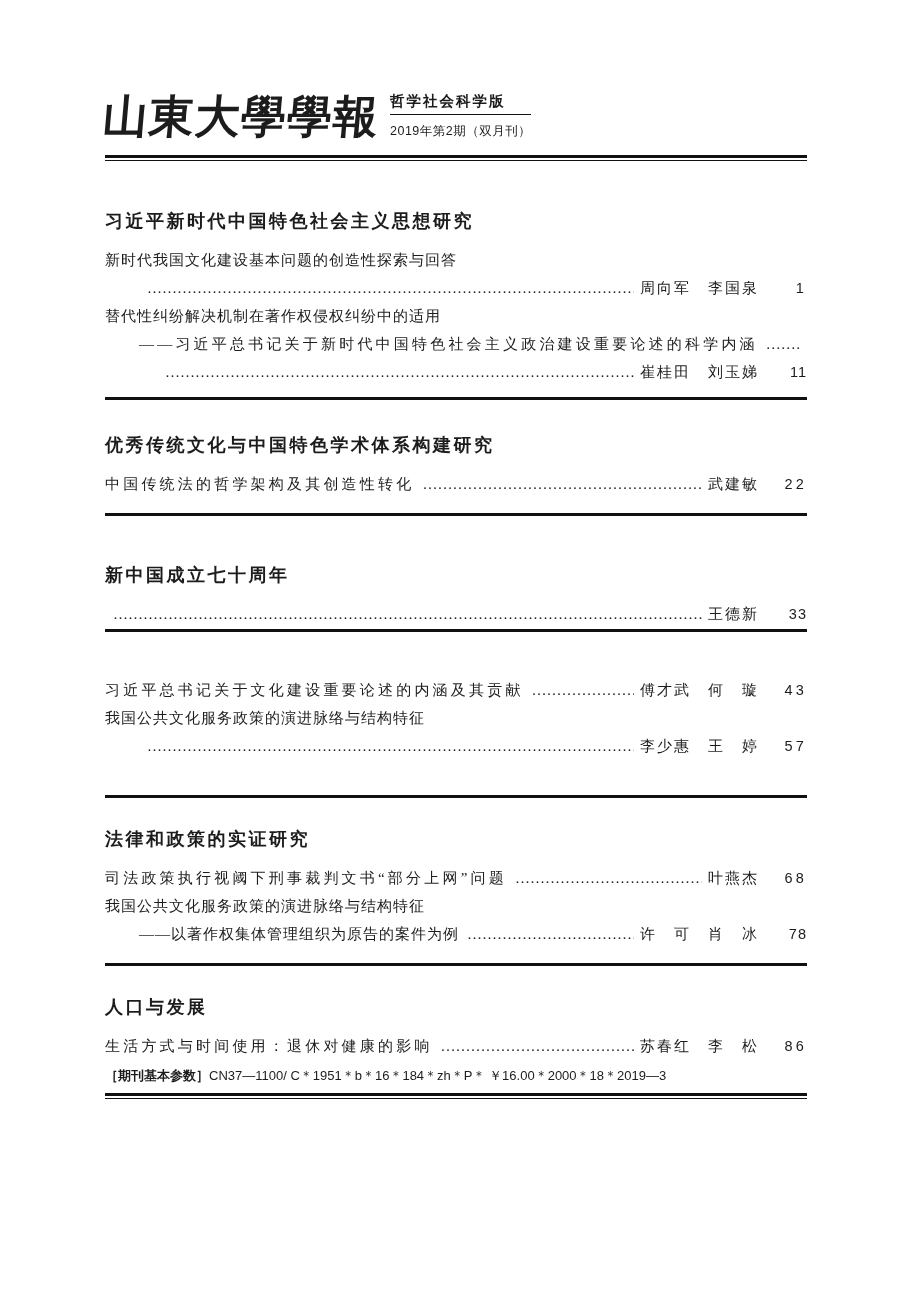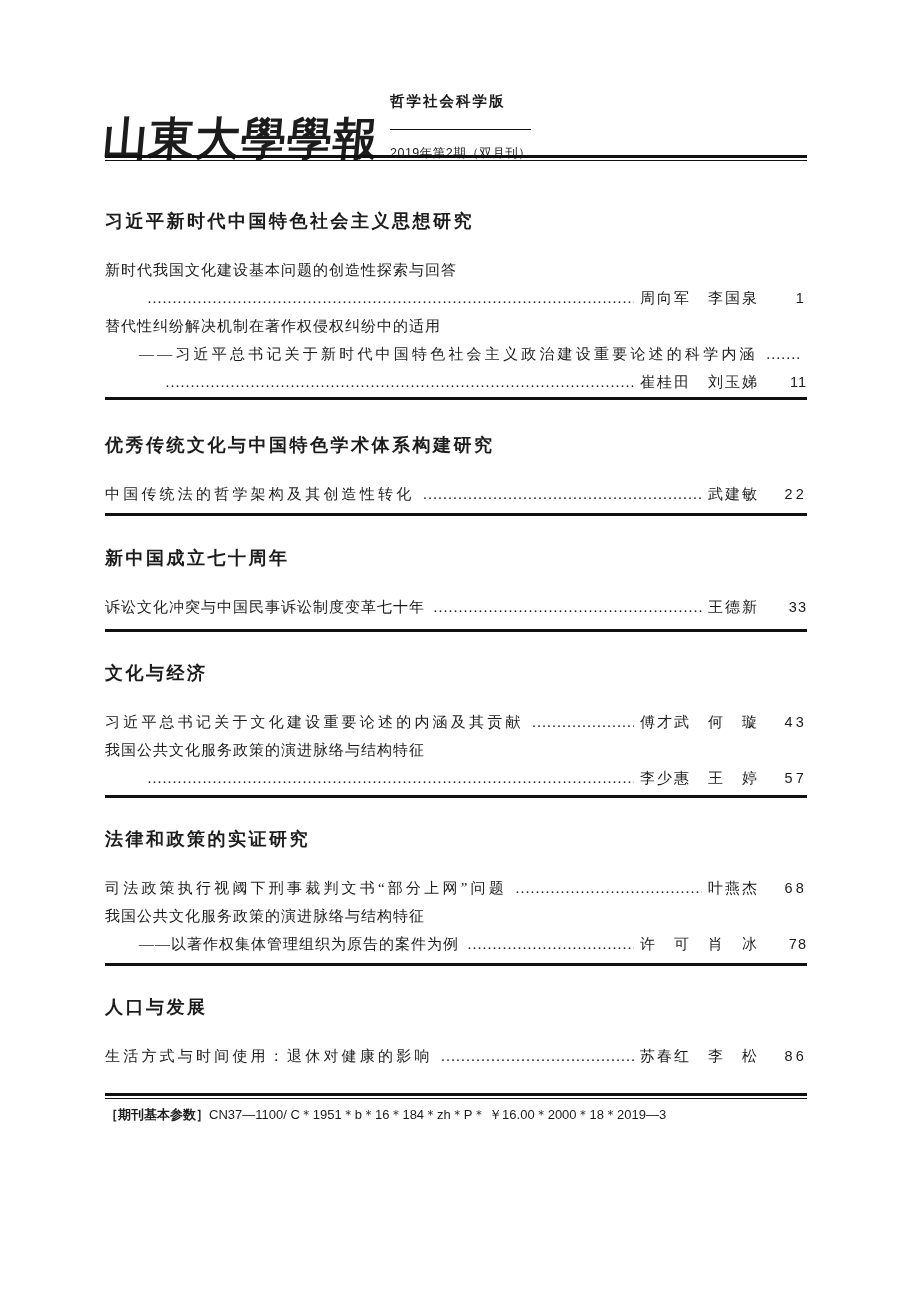--- a/index.html
+++ b/index.html
@@ -22,39 +22,39 @@
     font-family:"DejaVu Serif", serif;
     font-size:45px; line-height:50px;
     font-weight:bold;
     letter-spacing:1px;
     transform:skewX(-5deg);
     white-space:nowrap;
   }
   .edition-block { font-family:"Liberation Sans", sans-serif; padding-bottom:2px; }
   .edition {
     font-size:14.5px; font-weight:bold; letter-spacing:2px;
-    padding-bottom:18px; border-bottom:1.5px solid #111;
+    padding-bottom:3px; border-bottom:1.5px solid #111;
     white-space:nowrap;
   }
-  .issue { font-size:12.5px; letter-spacing:0.5px; margin-top:15px; white-space:nowrap; }
+  .issue { font-size:12.5px; letter-spacing:0.5px; margin-top:8px; white-space:nowrap; }
 
   
   .rule-double { position:absolute; left:105px; width:702px; }
   .rule-thick { height:3px; background:#111; }
   .rule-thin  { height:1px; background:#111; margin-top:2px; }
   .divider { position:absolute; left:105px; width:702px; height:3px; background:#111; }
 
   
   .section { position:absolute; left:105px; width:702px; }
   .section-heading {
     font-family:"Liberation Sans", sans-serif;
     font-size:18px; line-height:22px; font-weight:bold;
     letter-spacing:2.5px; white-space:nowrap;
   }
-  .rows { margin-top:24px; }
+  .rows { margin-top:14px; }
   .row {
     display:flex; align-items:baseline;
     font-size:15px; line-height:28px;
     letter-spacing:1px;
   }
   .row.spread { letter-spacing:3.2px; }
   .row.indent  { padding-left:34px; }
   .row.indent2 { padding-left:52px; }
   .t { white-space:nowrap; flex:0 0 auto; }
   .leader {
@@ -66,21 +66,21 @@
   .authors { flex:0 0 auto; white-space:nowrap; letter-spacing:2px; }
   .pg {
     flex:0 0 auto; width:34px; margin-left:14px;
     text-align:right;
     font-family:"Liberation Sans", sans-serif;
     font-size:14.5px;
   }
 
   
   .footer-text {
-    position:absolute; left:105px; top:1106px; width:702px;
+    position:absolute; left:105px; top:1067px; width:702px;
     font-family:"Liberation Sans", sans-serif;
     font-size:13px; white-space:nowrap;
   }
   .footer-label { font-weight:bold; }
 </style>
 </head>
 <body>
 
 <div class="page">
 
@@ -132,36 +132,34 @@
         <span class="t">中国传统法的哲学架构及其创造性转化</span>
         <span class="leader">………………………………………………………………………………………………………………</span>
         <span class="authors">武建敏</span>
         <span class="pg">22</span>
       </div>
     </div>
   </div>
 
   <div class="divider" style="top:513px"></div>
 
-  <div class="section" style="top:547px">
+  <div class="section" style="top:564px">
     <div class="section-heading">新中国成立七十周年</div>
     <div class="rows">
       <div class="row">
-        <span class="t">诉讼文化冲突与中国民事诉讼制度变革七十年</span>
         <span class="leader">………………………………………………………………………………………………………………</span>
         <span class="authors">王德新</span>
         <span class="pg">33</span>
       </div>
     </div>
   </div>
 
   <div class="divider" style="top:629px"></div>
 
   <div class="section" style="top:662px">
-    <div class="section-heading">文化与经济</div>
     <div class="rows">
       <div class="row spread">
         <span class="t">习近平总书记关于文化建设重要论述的内涵及其贡献</span>
         <span class="leader">………………………………………………………………………………………………………………</span>
         <span class="authors">傅才武　何　璇</span>
         <span class="pg">43</span>
       </div>
       <div class="row">
         <span class="t">我国公共文化服务政策的演进脉络与结构特征</span>
       </div>

